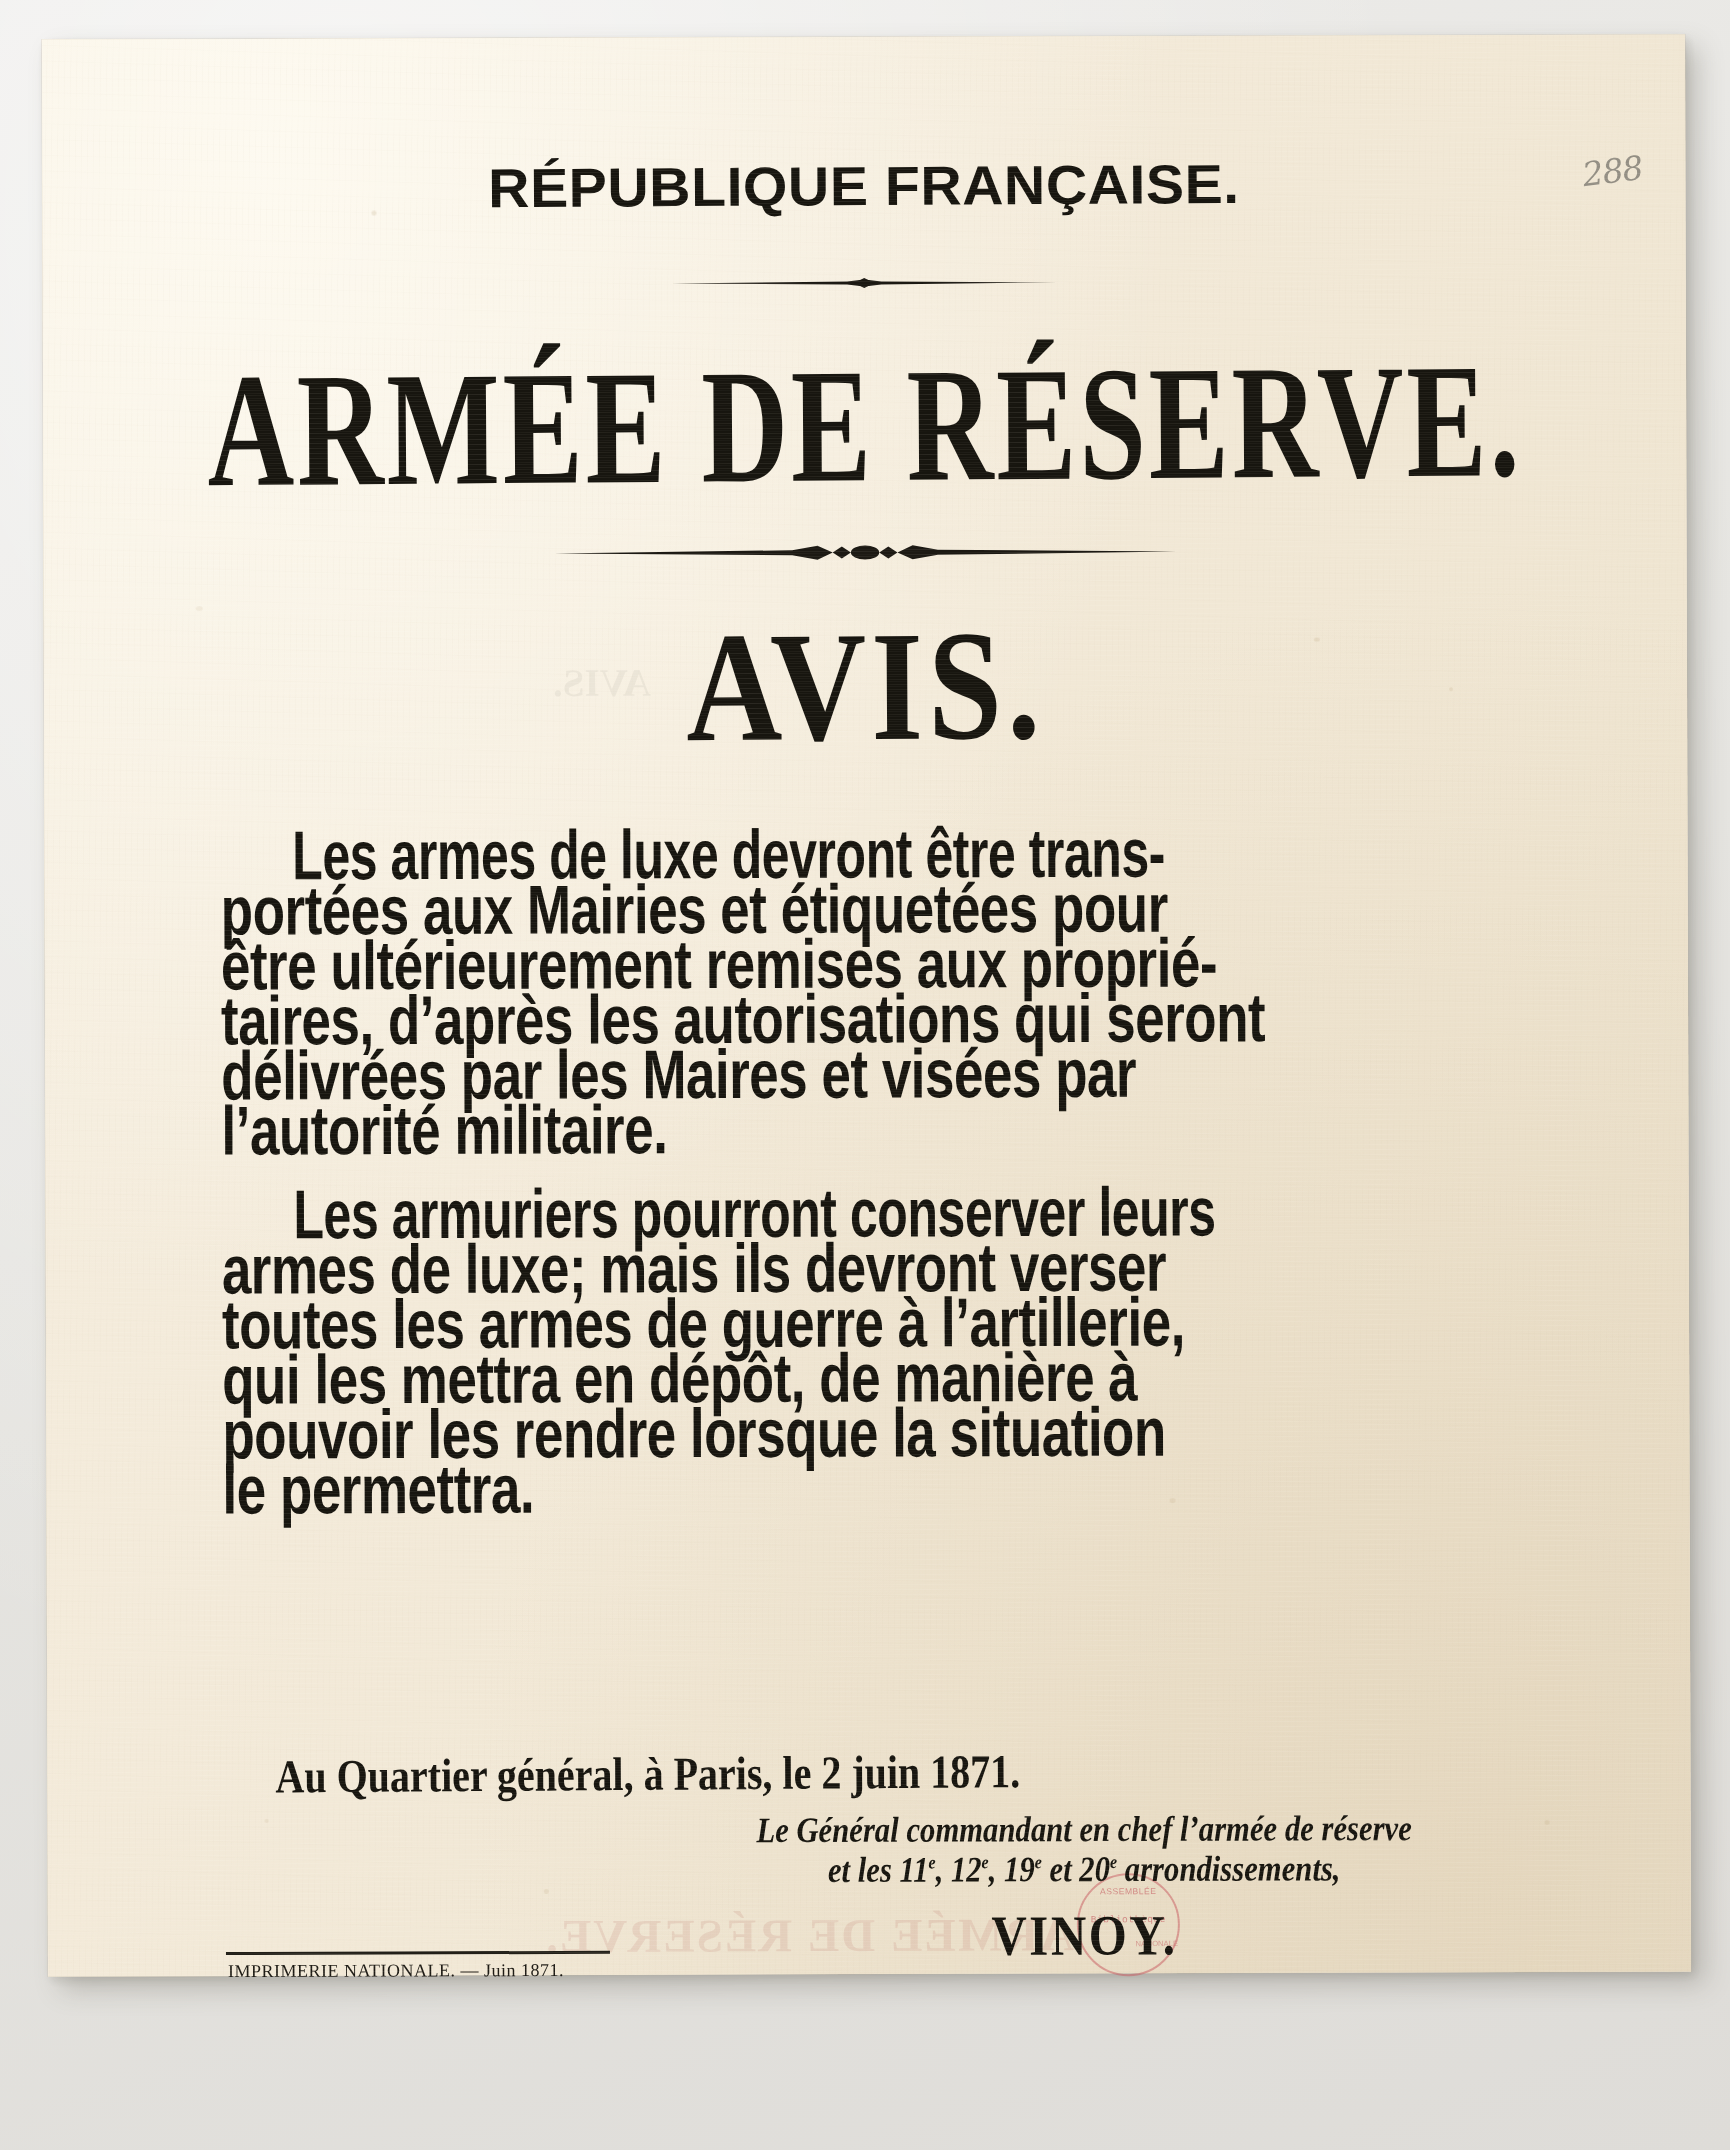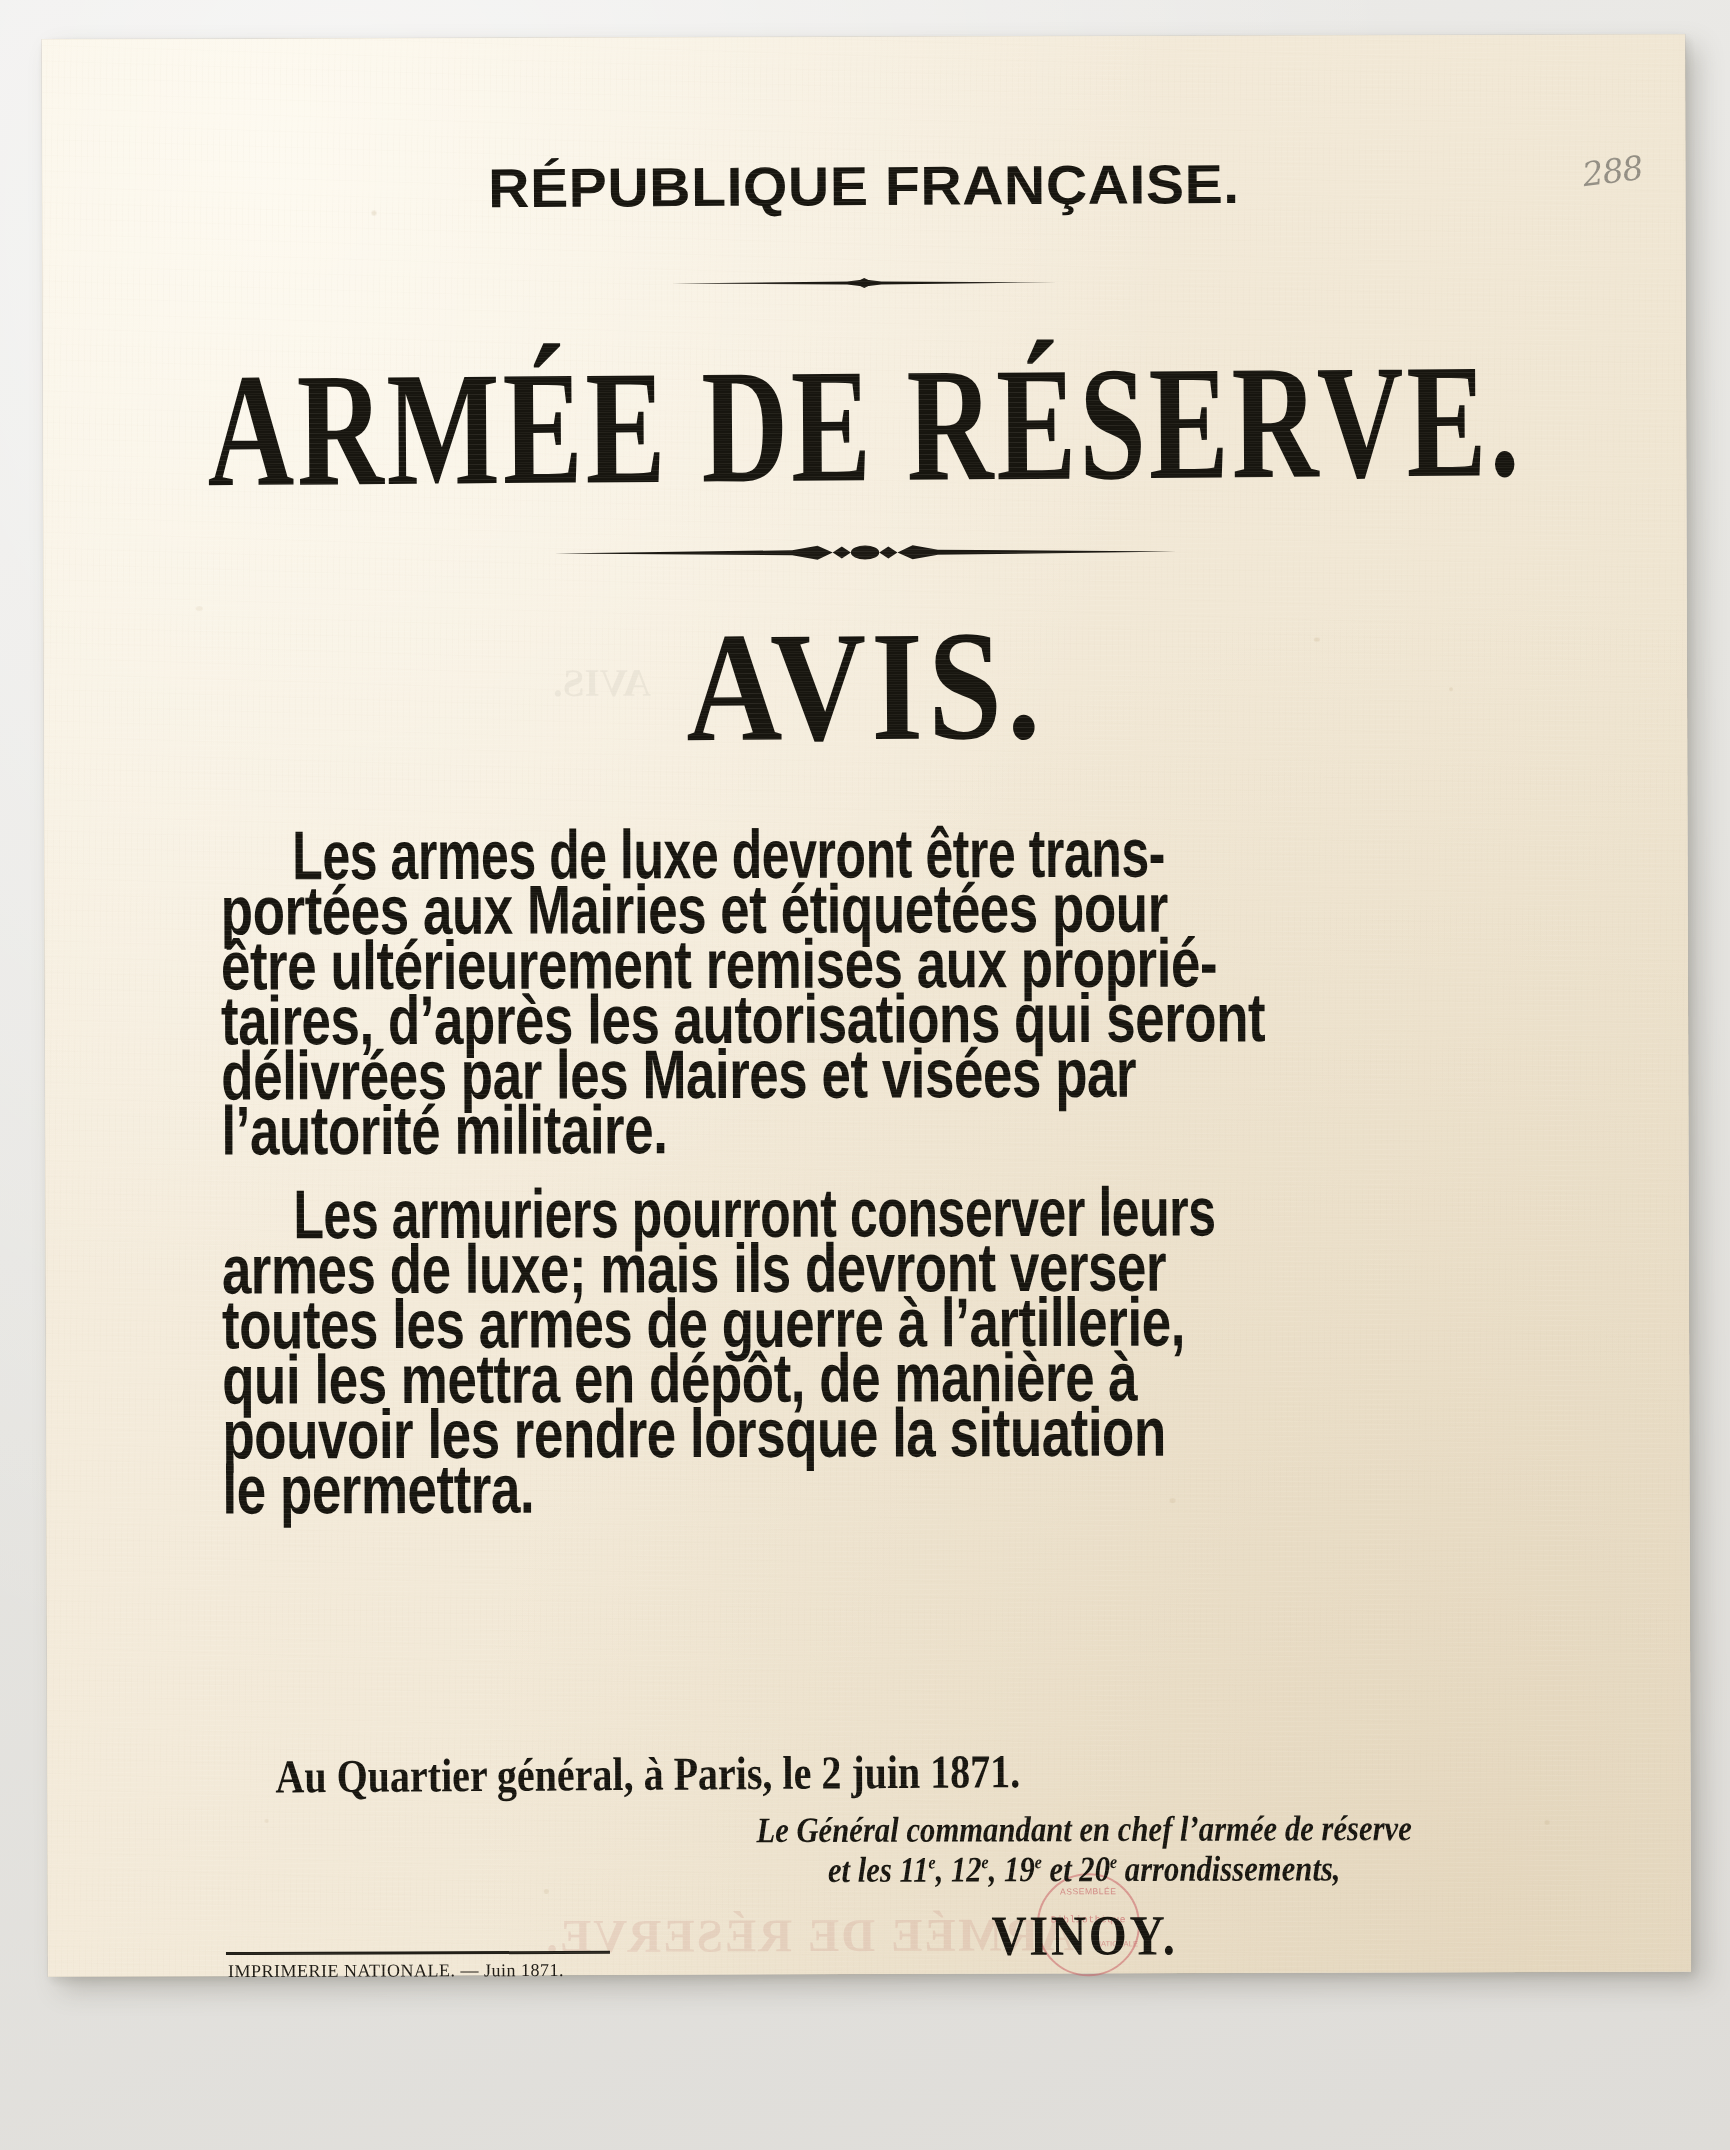--- a/index.html
+++ b/index.html
@@ -263,21 +263,21 @@
     font-size: 49px;
     letter-spacing: 2.5px;
     color: #17150f;
     transform: scaleY(1.16);
     transform-origin: center top;
   }
 
   
   #library-stamp {
     position: absolute;
-    left: 989px;
+    left: 1029px;
     top: 1837px;
     width: 99px;
     height: 99px;
     border: 2px solid rgba(200,90,95,0.52);
     border-radius: 50%;
     pointer-events: none;
   }
   #library-stamp .stamp-top,
   #library-stamp .stamp-bot {
     position: absolute;

